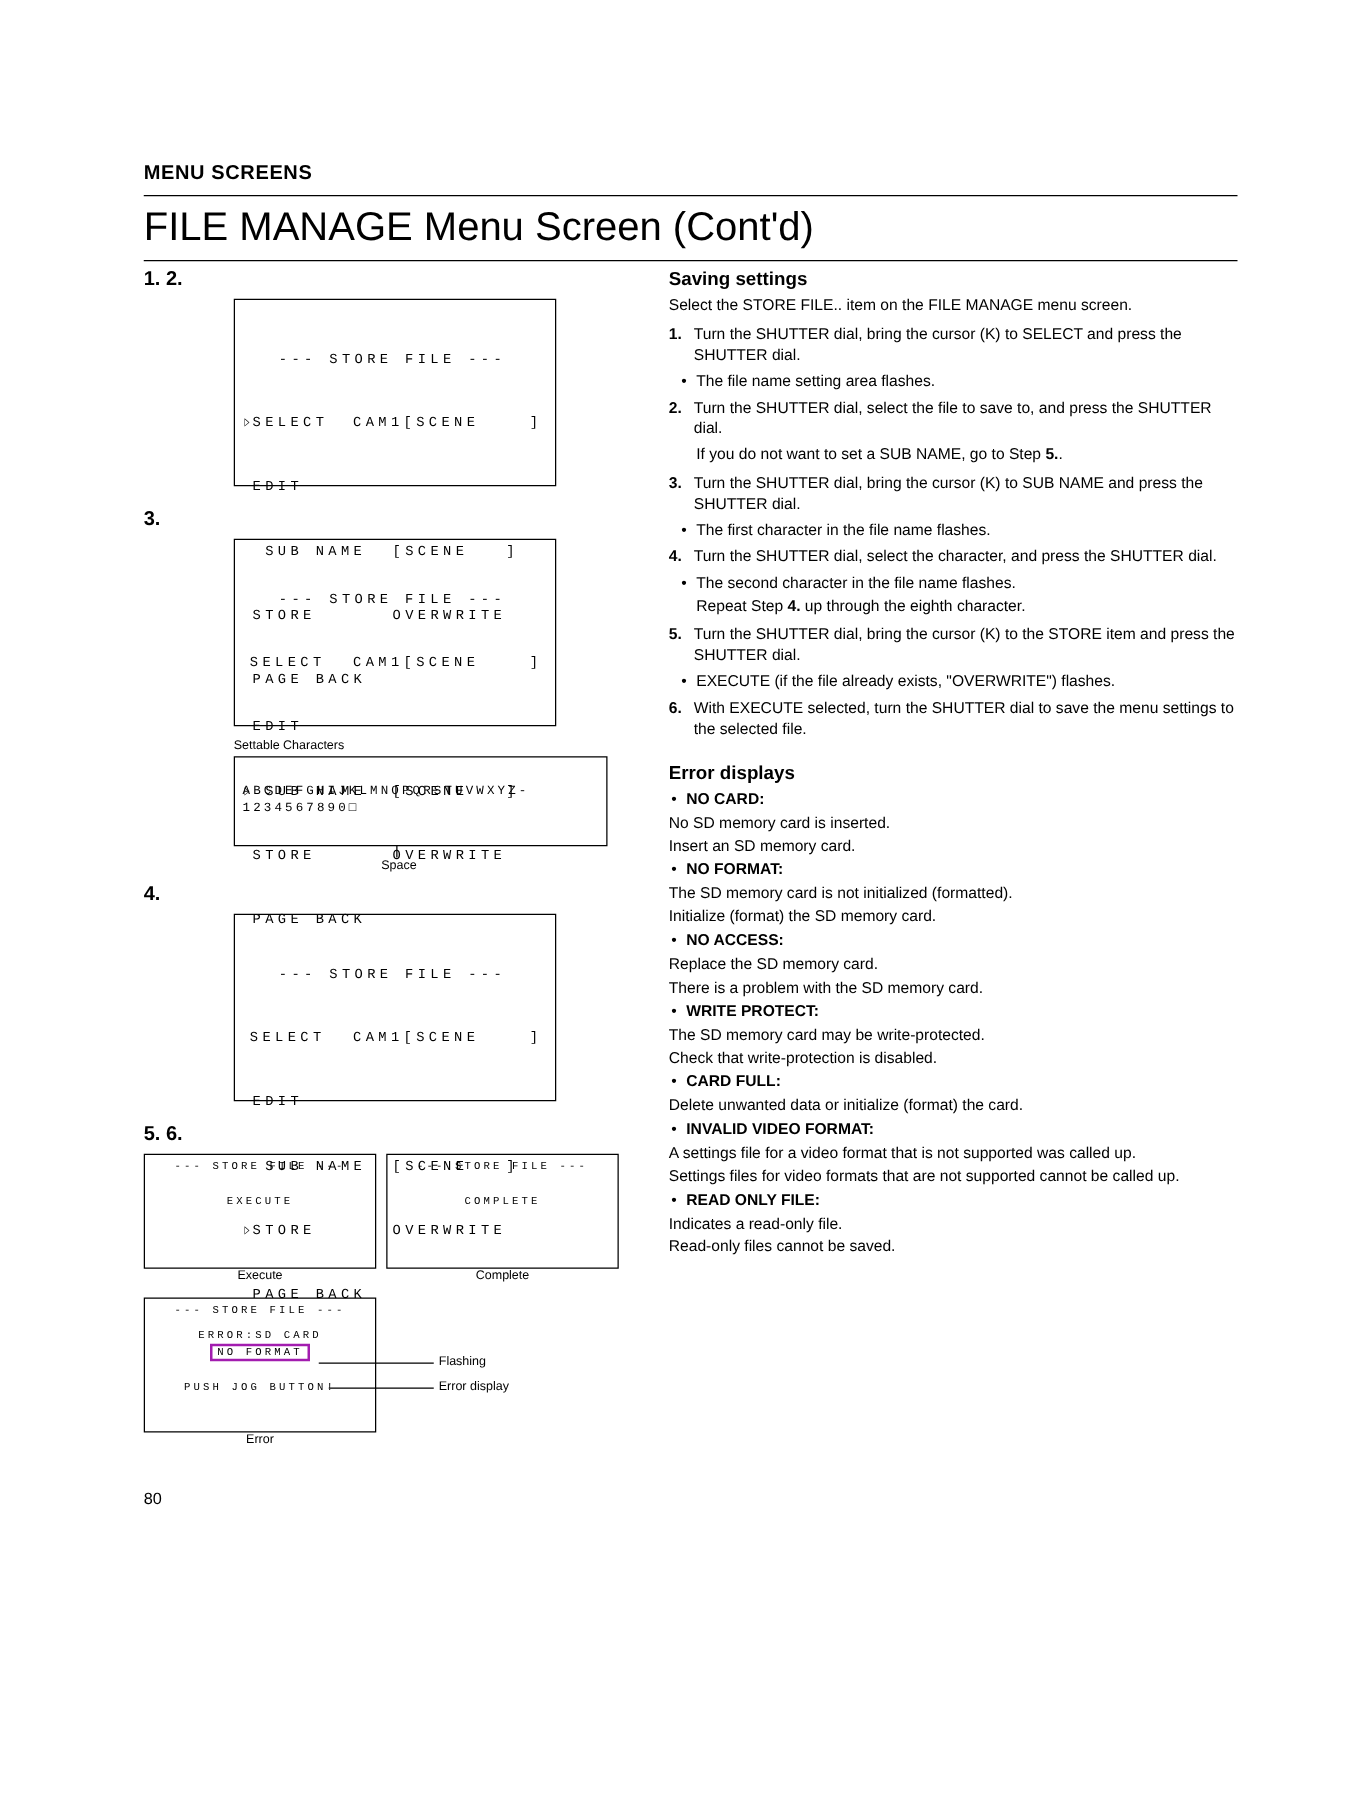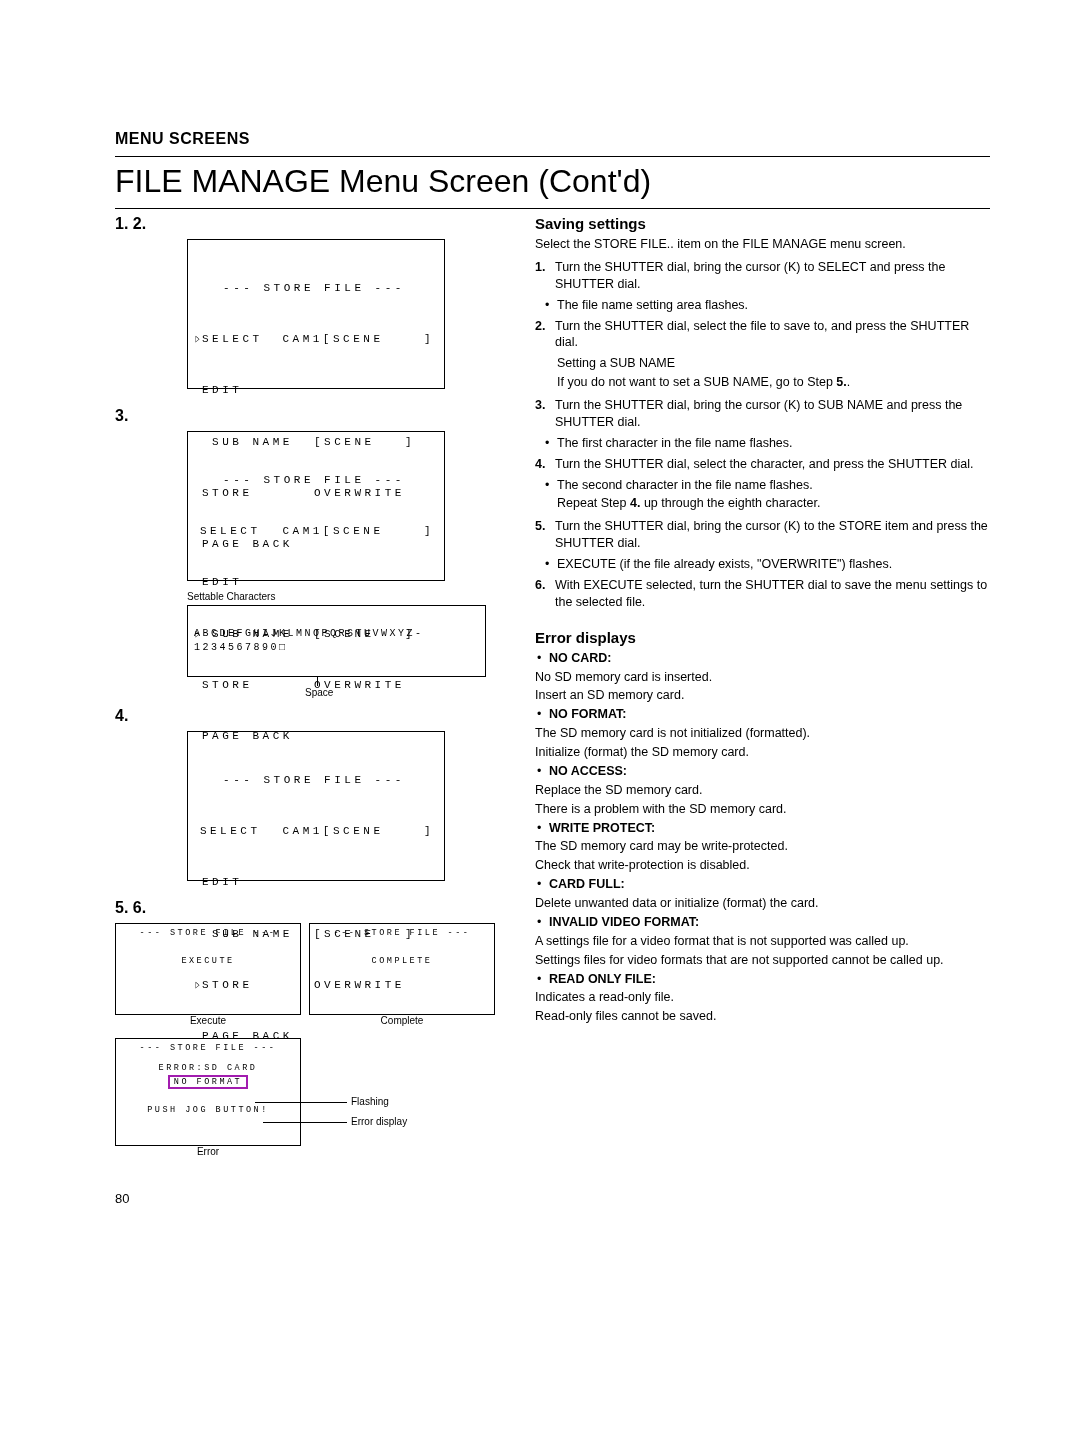--- a/index.html
+++ b/index.html
@@ -84,21 +84,21 @@
     width: 186px; height: 108px;
     font-family:"Courier New",monospace;
     font-size: 8.5px; letter-spacing:2.5px;
     padding: 4px 6px; box-sizing:border-box; position:relative;
     text-align:center;
     margin-top: 12px;
   }
   .errbox .ttl { margin-bottom: 10px; }
   .errbox .innerbox { border:2px solid #a21caf; display:inline-block; padding:0 4px; margin-top:2px; }
   .errbox .push { margin-top: 16px; }
-  .callouts { position:absolute; left:200px; top:12px; width:180px; height:108px; }
+  .callouts { position:absolute; left:200px; top:0; width:180px; height:108px; }
   .co-line { position:absolute; border-top:1px solid #000; }
   .co-text { position:absolute; font-size:10px; font-family:Arial,Helvetica,sans-serif; letter-spacing:0; }
   .errwrap { position:relative; }
 
   .h2 { font-size: 15px; font-weight:700; margin: 0 0 4px 0; }
   .para { font-size: 12.5px; line-height: 1.35; margin: 0 0 6px 0; }
   .step { display:flex; gap:4px; font-size:12.5px; line-height:1.35; margin: 0 0 4px 0; }
   .step .n { font-weight:900; min-width:16px; }
   .step .b { flex:1; }
   .sub { font-size:12.5px; line-height:1.35; margin: 0 0 4px 22px; position:relative; }
@@ -201,21 +201,20 @@
       <div class="step">
           <span class="n">1.</span>
           <span class="b">Turn the SHUTTER dial, bring the cursor (K) to SELECT and press the SHUTTER dial.</span>
         </div>
       <div class="sub"><span class="dot">•</span><span>The file name setting area flashes.</span></div>
 
       <div class="step">
           <span class="n">2.</span>
           <span class="b">Turn the SHUTTER dial, select the file to save to, and press the SHUTTER dial.</span>
         </div>
-      <div class="para tight" style="margin-left:22px">Setting a SUB NAME</div>
       <div class="para" style="margin-left:22px"><span>If you do not want to set a SUB NAME, go to Step <b>5.</b>.</span></div>
 
       <div class="step">
           <span class="n">3.</span>
           <span class="b">Turn the SHUTTER dial, bring the cursor (K) to SUB NAME and press the SHUTTER dial.</span>
         </div>
       <div class="sub"><span class="dot">•</span><span>The first character in the file name flashes.</span></div>
 
       <div class="step">
           <span class="n">4.</span>

